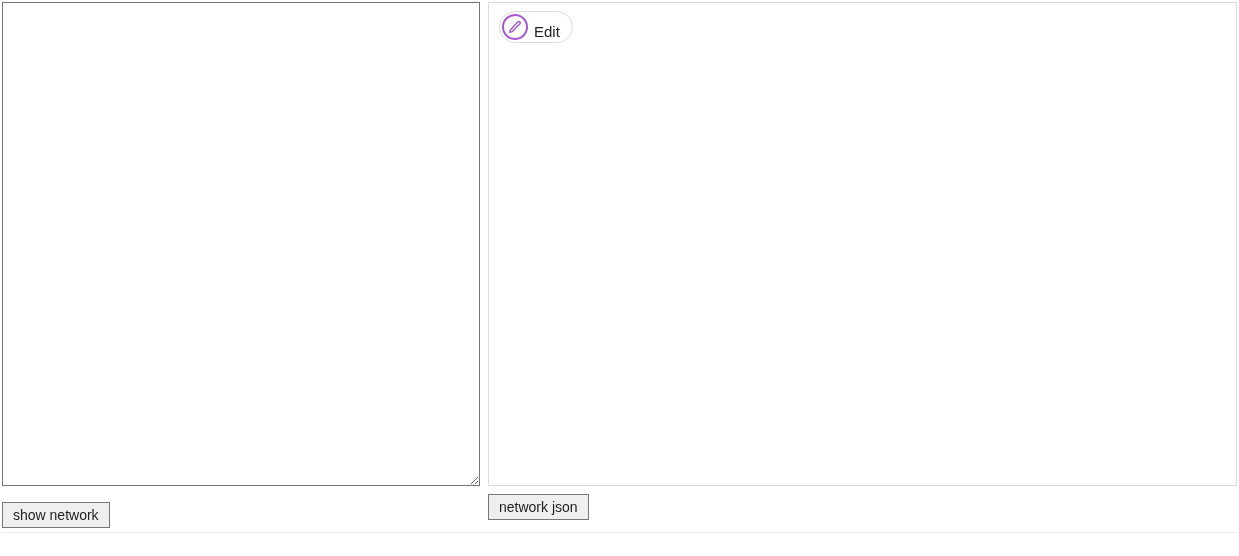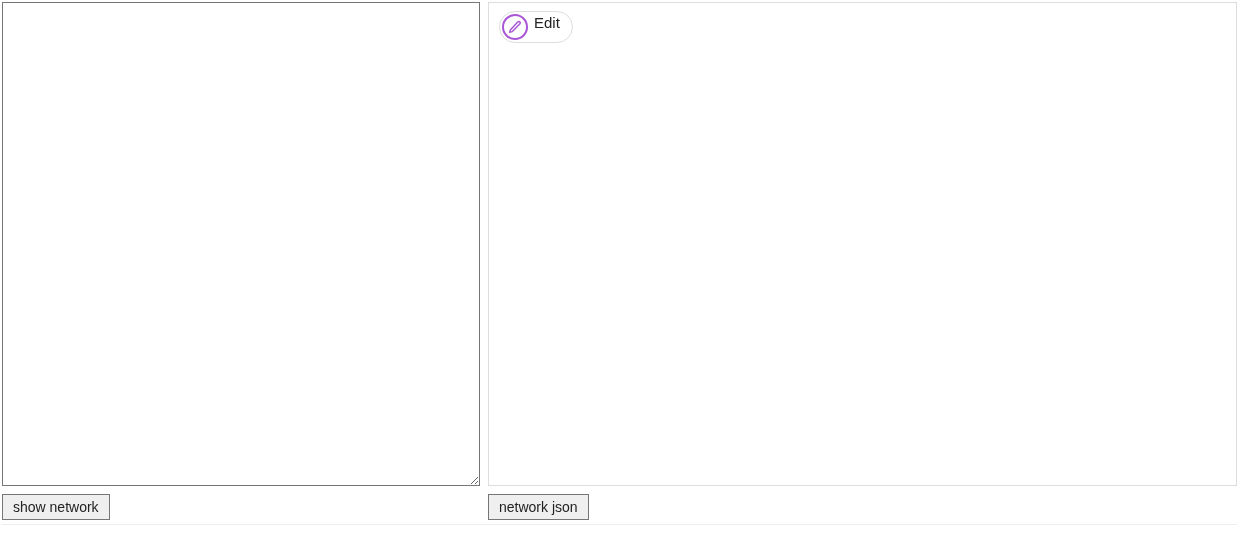--- a/index.html
+++ b/index.html
@@ -17,20 +17,21 @@
       display: flex;
       gap: 8px;
       width: 100%;
       border-bottom: 1px solid #eeeeee;
       padding-bottom: 4px;
     }
     .left-panel {
       display: flex;
       flex-direction: column;
       width: 478px;
+      gap: 8px;
     }
     .right-panel {
       display: flex;
       flex-direction: column;
       flex: 1;
     }
     .textarea {
       width: 100%;
       height: 484px;
       border: 1px solid #767676;
@@ -43,21 +44,21 @@
     .canvas-area {
       width: 100%;
       height: 484px;
       border: 1px solid #dddddd;
       background: #ffffff;
       position: relative;
       padding: 8px 10px;
     }
     .edit-pill {
       display: inline-flex;
-      align-items: flex-start;
+      align-items: flex-end;
       gap: 6px;
       border: 1px solid #dddddd;
       border-radius: 16px;
       padding: 2px 12px 2px 2px;
       background: #ffffff;
       cursor: pointer;
     }
     .edit-icon-circle {
       width: 26px;
       height: 26px;

